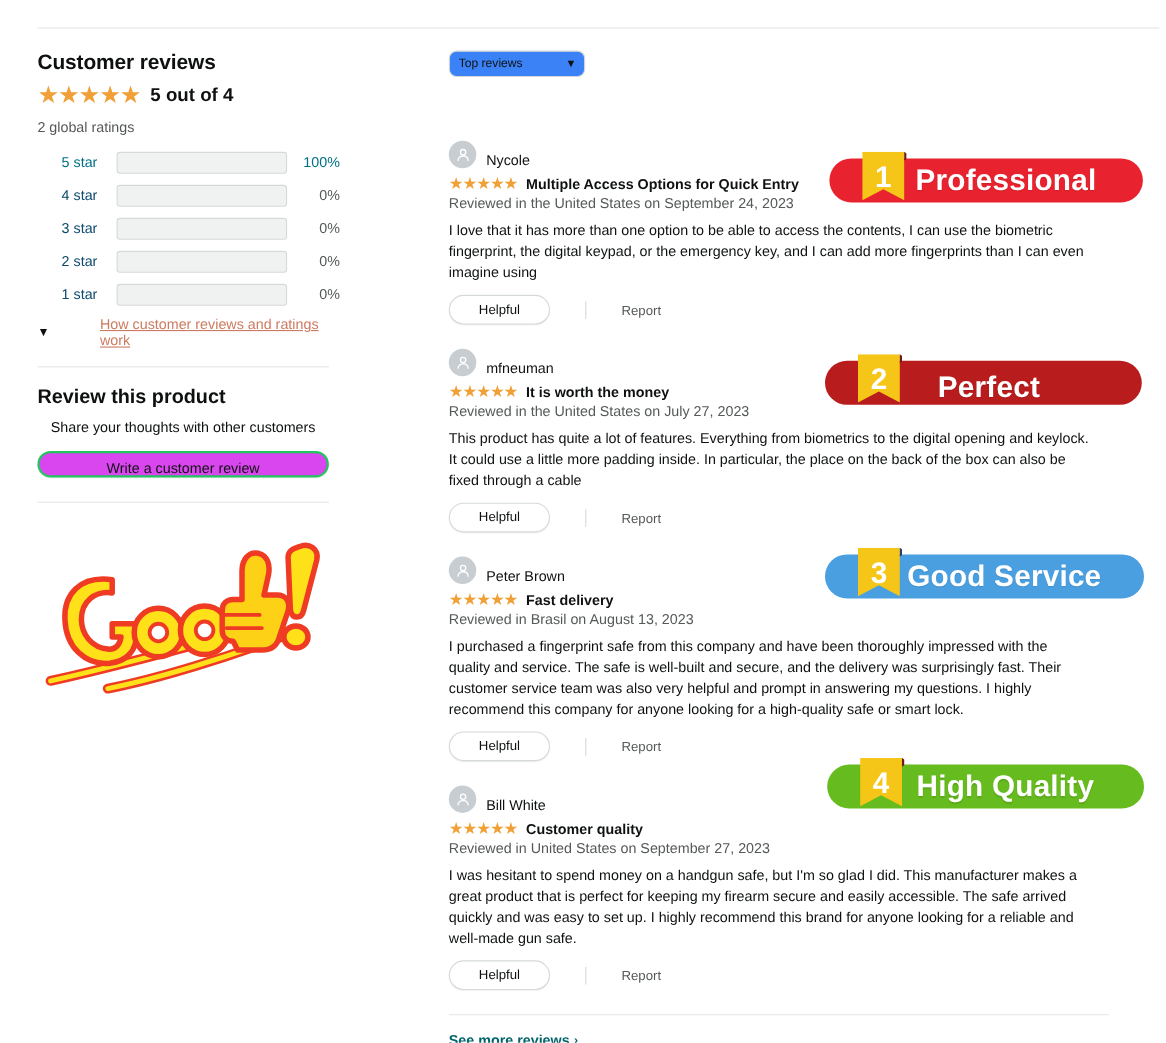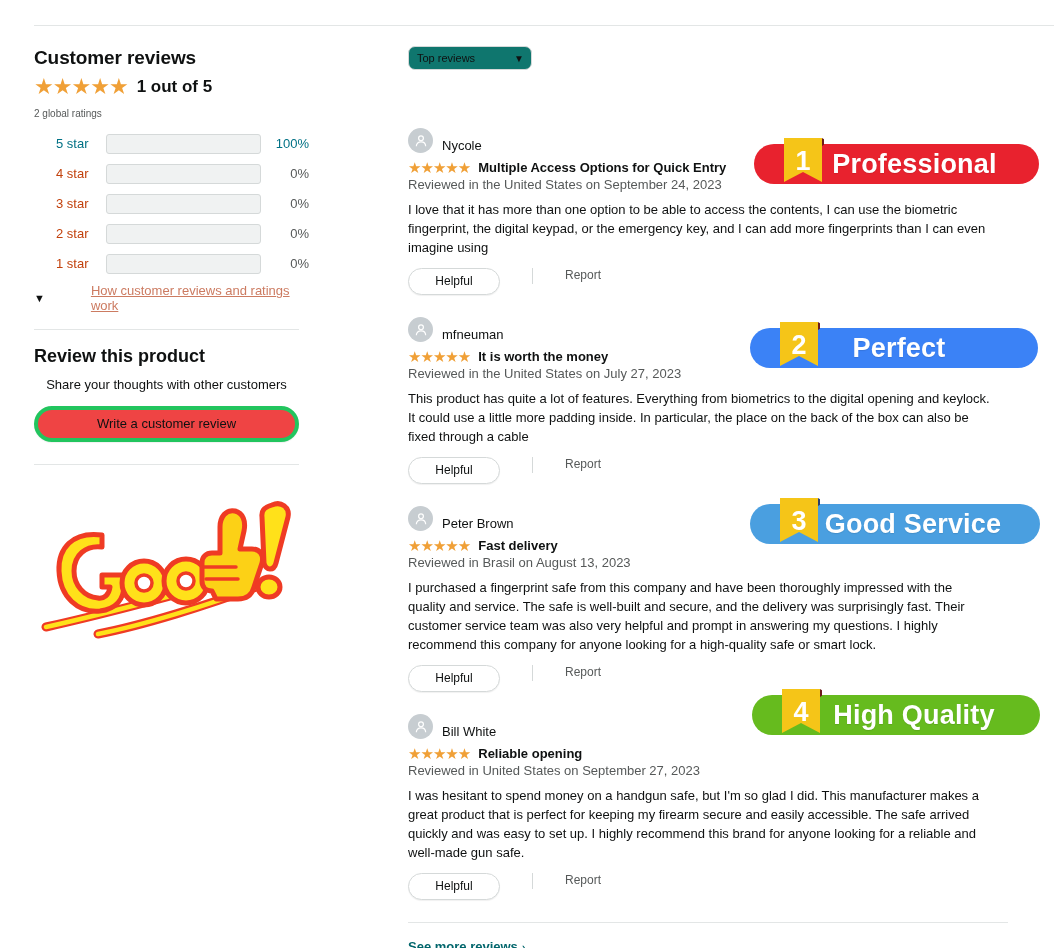--- a/index.html
+++ b/index.html
@@ -69,38 +69,38 @@
     letter-spacing: -1px;
   }
   .stars.big { font-size: 22px; line-height: 22px; }
   .stars.small { font-size: 15px; line-height: 15px; }
   .rating-text {
     font-size: 17px;
     font-weight: bold;
     color: #0f1111;
   }
   .global-ratings {
-    font-size: 10px;
+    font-size: 13px;
     color: #565959;
     margin-bottom: 14px;
   }
 
   
   .histogram { width: 265px; }
   .hist-row {
     display: flex;
     align-items: center;
     height: 21px;
     margin-bottom: 9px;
     margin-left: 22px;
   }
   .hist-label {
     width: 50px;
     font-size: 13px;
-    color: #c2410c;
+    color: #0c4a6e;
     flex: none;
   }
   .hist-label.link { color: #007185; }
   .hist-bar {
     flex: none;
     width: 155px;
     height: 20px;
     background: #f0f2f2;
     border: 1px solid #d5d9d9;
     border-radius: 3px;
@@ -156,27 +156,27 @@
   }
   .rtp-sub {
     font-size: 13px;
     color: #0f1111;
     margin-bottom: 14px;
     text-align: center;
   }
   .write-review-btn {
     display: block;
     width: 265px;
-    height: 36px;
+    height: 24px;
     line-height: 28px;
     text-align: center;
     font-size: 13px;
     color: #0f1111;
-    background: #ef4444;
-    border: 4px solid #22c55e;
+    background: #d946ef;
+    border: 2px solid #22c55e;
     border-radius: 18px;
     box-shadow: 0 1px 1px rgba(0,0,0,.06);
     cursor: pointer;
     font-family: inherit;
     padding: 0;
   }
 
   .hr2 {
     width: 265px;
     height: 1px;
@@ -195,21 +195,21 @@
   .sort-select-wrap {
     position: relative;
     width: 124px;
     height: 24px;
   }
   .sort-select {
     appearance: none;
     -webkit-appearance: none;
     width: 124px;
     height: 24px;
-    background: #0f766e;
+    background: #3b82f6;
     border: 1px solid #d5d9d9;
     border-radius: 7px;
     font-size: 11px;
     font-family: inherit;
     color: #0f1111;
     padding: 0 22px 0 8px;
     cursor: pointer;
     line-height: 22px;
   }
   .sort-arrow {
@@ -266,20 +266,21 @@
   }
   .review-body {
     font-size: 13px;
     line-height: 19px;
     color: #0f1111;
     width: 585px;
     margin-bottom: 11px;
   }
   .actions {
     display: flex;
+    align-items: center;
     gap: 16px;
   }
   .helpful-btn {
     width: 92px;
     height: 27px;
     line-height: 25px;
     text-align: center;
     font-size: 12px;
     color: #0f1111;
     background: #ffffff;
@@ -382,21 +383,21 @@
 <div class="page">
 
   <div class="top-rule"></div>
 
   <div class="sidebar">
 
     <h2 class="cr-title">Customer reviews</h2>
 
     <div class="rating-line">
       <span class="stars big">★★★★★</span>
-      <span class="rating-text">1 out of 5</span>
+      <span class="rating-text">5 out of 4</span>
     </div>
 
     <div class="global-ratings">2 global ratings</div>
 
     <div class="histogram">
 
       <div class="hist-row">
         <span class="hist-label link">5 star</span>
         <span class="hist-bar">
           <span class="hist-fill" style="width:100%"></span>
@@ -566,21 +567,21 @@
           <span class="avatar">
             <svg width="16" height="16" viewBox="0 0 24 24" aria-hidden="true">
               <circle cx="12" cy="8" r="3.6" fill="none" stroke="#ffffff" stroke-width="1.8"></circle>
               <path d="M5 20 C5 15.5 8.2 13.2 12 13.2 C15.8 13.2 19 15.5 19 20" fill="none" stroke="#ffffff" stroke-width="1.8"></path>
             </svg>
           </span>
           <span class="reviewer-name">Bill White</span>
         </div>
         <div class="title-row">
           <span class="stars small">★★★★★</span>
-          <span class="review-title">Reliable opening</span>
+          <span class="review-title">Customer quality</span>
         </div>
         <div class="review-date">Reviewed in United States on September 27, 2023</div>
         <div class="review-body">I was hesitant to spend money on a handgun safe, but I'm so glad I did. This manufacturer makes a great product that is perfect for keeping my firearm secure and easily accessible. The safe arrived quickly and was easy to set up. I highly recommend this brand for anyone looking for a reliable and well-made gun safe.</div>
         <div class="actions">
           <button class="helpful-btn">Helpful</button>
           <span class="action-sep"></span>
           <span class="report-link">Report</span>
         </div>
       </div>
 
@@ -599,21 +600,21 @@
       <span class="badge-text">Professional</span>
     </div>
     <svg class="ribbon" viewBox="0 0 42 55" aria-hidden="true">
       <path d="M2 0 H40 V44 L21 34 L2 44 Z" fill="#f5c518"></path>
       <path d="M40 0 L46 4 L40 8 Z" fill="#6d1b1b"></path>
     </svg>
     <span class="ribbon-num">1</span>
   </div>
 
   <div class="badge" id="badge-2" style="width: 288px;">
-    <div class="badge-pill" style="background: #3b82f6; width: 288px;">
+    <div class="badge-pill" style="background: #b91c1c; width: 288px; align-items: flex-end;">
       <span class="badge-text" style="padding-left:90px;padding-right:80px;">Perfect</span>
     </div>
     <svg class="ribbon" viewBox="0 0 42 55" aria-hidden="true">
       <path d="M2 0 H40 V44 L21 34 L2 44 Z" fill="#f5c518"></path>
       <path d="M40 0 L46 4 L40 8 Z" fill="#6d1b1b"></path>
     </svg>
     <span class="ribbon-num">2</span>
   </div>
 
   <div class="badge" id="badge-3" style="width: 290px;">

